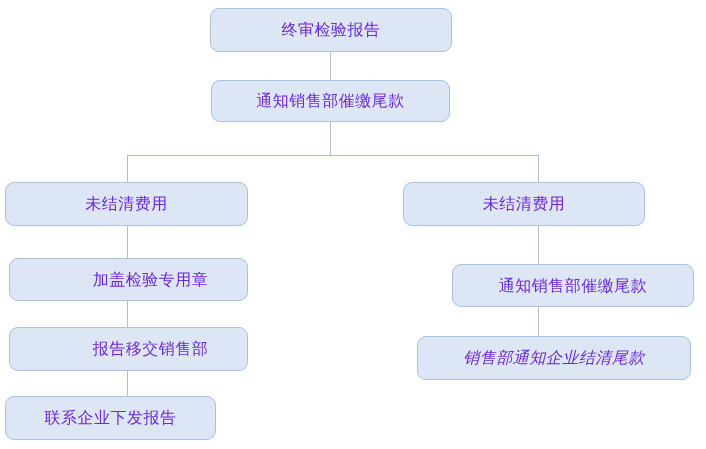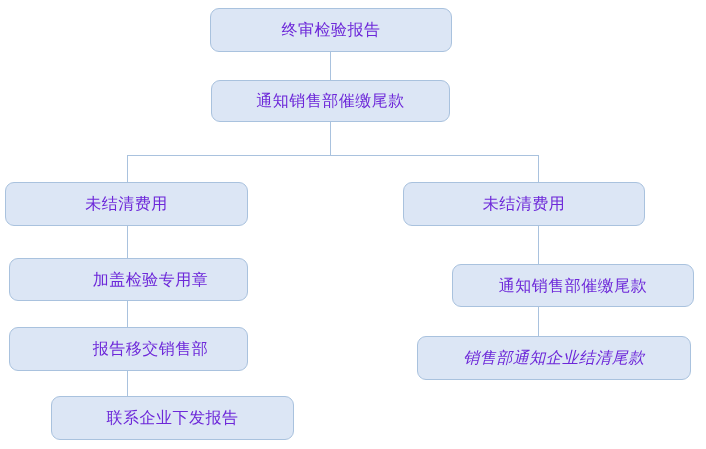--- a/index.html
+++ b/index.html
@@ -64,21 +64,21 @@
   <div class="node" style="left:210px; top:8px; width:242px; height:44px;">终审检验报告</div>
 
   <div class="node" style="left:211px; top:80px; width:239px; height:42px;">通知销售部催缴尾款</div>
 
   <div class="node" style="left:5px; top:182px; width:243px; height:44px;">未结清费用</div>
 
   <div class="node" style="left:9px; top:258px; width:239px; height:43px;padding-left:44px;">加盖检验专用章</div>
 
   <div class="node" style="left:9px; top:327px; width:239px; height:44px;padding-left:44px;">报告移交销售部</div>
 
-  <div class="node" style="left:5px; top:396px; width:243px; height:44px;margin-left:46px;">联系企业下发报告</div>
+  <div class="node" style="left:5px; top:396px; width:211px; height:44px;">联系企业下发报告</div>
 
   <div class="node" style="left:403px; top:182px; width:242px; height:44px;">未结清费用</div>
 
   <div class="node" style="left:417px; top:264px; width:242px; height:43px;margin-left:35px;">通知销售部催缴尾款</div>
 
   <div class="node" style="left:417px; top:336px; width:274px; height:44px;font-style:italic;">销售部通知企业结清尾款</div>
 
 </div>
 
 </body></html>

